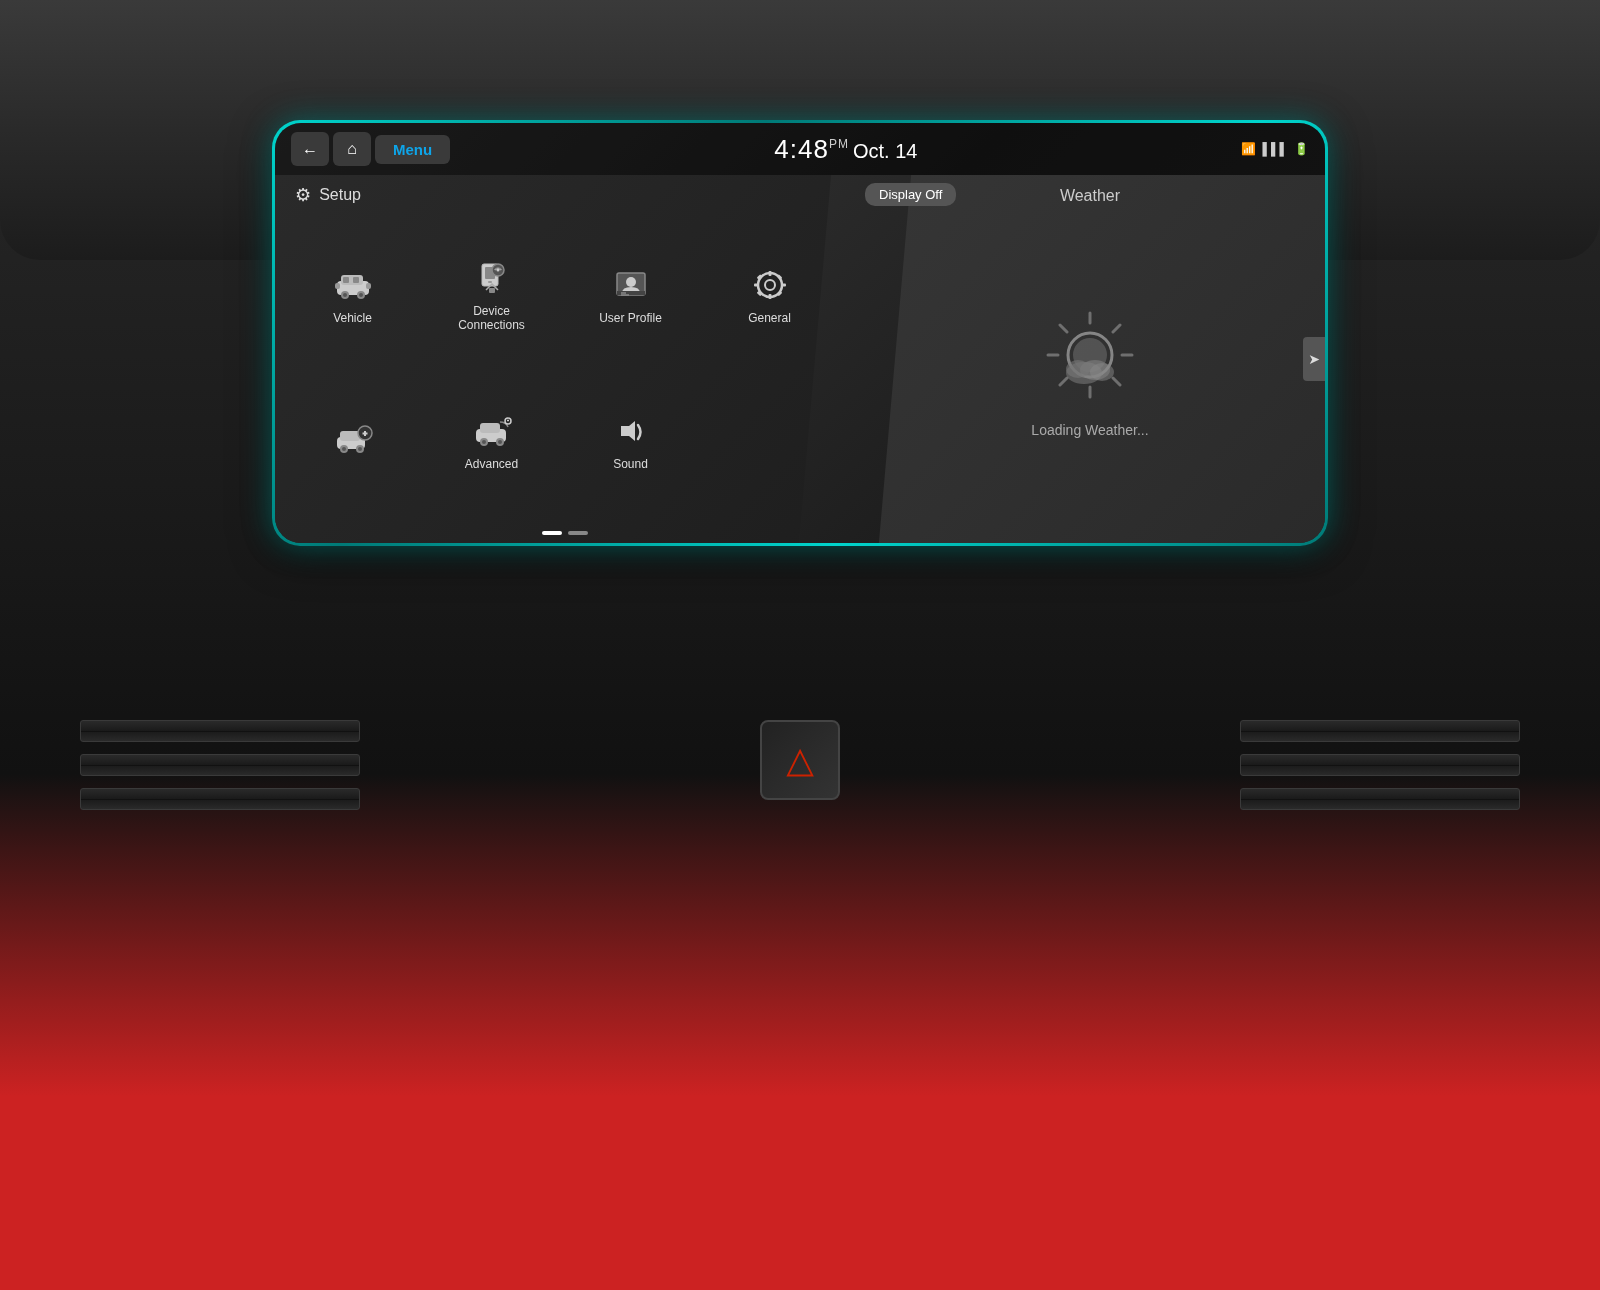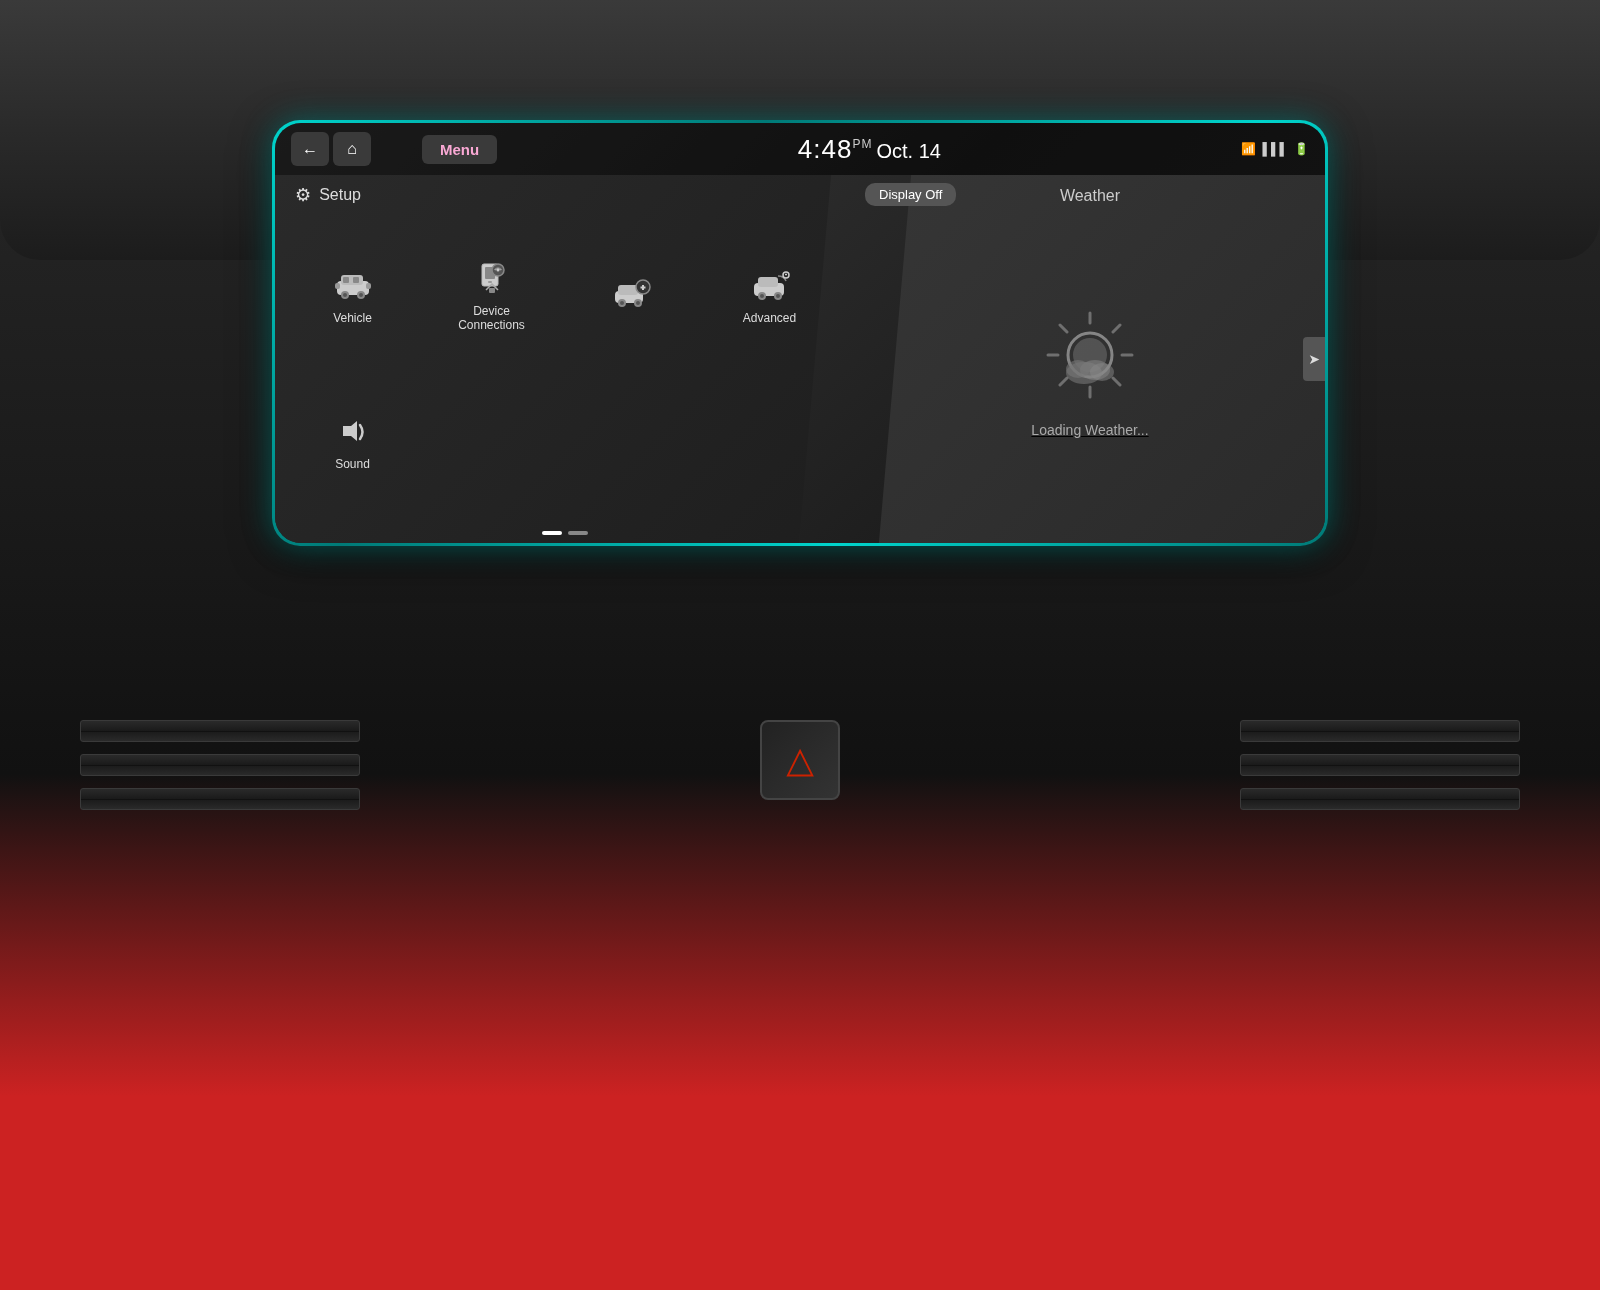--- a/index.html
+++ b/index.html
@@ -90,25 +90,24 @@
       justify-content: center;
       cursor: pointer;
       color: #fff;
       font-size: 16px;
     }
 
     .menu-btn {
       background: #3a3a3a;
       border-radius: 6px;
       padding: 6px 18px;
-      color: #f9a8d4;
+      color: #0ea5e9;
       font-size: 15px;
       font-weight: 600;
       cursor: pointer;
-      margin-left: 47px;
     }
 
     .top-bar-center {
       display: flex;
       align-items: baseline;
       gap: 4px;
     }
 
     .time-display {
       color: #fff;
@@ -255,21 +254,20 @@
     }
 
     .weather-section {
       flex: 1;
       display: flex;
       flex-direction: column;
       align-items: center;
       justify-content: center;
       padding: 16px;
       position: relative;
-      text-decoration: underline;
     }
 
     .weather-title {
       color: #ccc;
       font-size: 16px;
       font-weight: 500;
       position: absolute;
       top: 12px;
       left: 0;
       right: 0;
@@ -465,21 +463,51 @@
                     <path d="M23 10 Q26 7 29 10" stroke="#aaa" stroke-width="1.2" fill="none"></path>
                     <path d="M22 10 Q26 5.5 30 10" stroke="#888" stroke-width="1" fill="none"></path>
                     <circle cx="26" cy="10" r="1.5" fill="#ccc"></circle>
                     <path d="M14 30 L20 24 L26 30" stroke="#aaa" stroke-width="1.5" fill="none"></path>
                     <rect x="17" y="28" width="6" height="5" rx="1" fill="#888"></rect>
                   </svg>
                 </div>
                 <span class="menu-label">Device<br>Connections</span>
               </div>
 
-
+              <div class="menu-item">
+                <div class="icon-box">
+                  <svg viewBox="0 0 40 38" fill="none">
+                    <rect x="6" y="6" width="28" height="22" rx="2" fill="#555" stroke="#888" stroke-width="1.5"></rect>
+                    <circle cx="20" cy="15" r="5" fill="#ccc"></circle>
+                    <path d="M11 26 Q11 20 20 20 Q29 20 29 26" fill="#ccc"></path>
+                    <rect x="6" y="24" width="28" height="4" rx="0" fill="#444"></rect>
+                    <line x1="10" y1="26" x2="15" y2="26" stroke="#888" stroke-width="1.5"></line>
+                    <line x1="10" y1="28" x2="18" y2="28" stroke="#888" stroke-width="1.5"></line>
+                  </svg>
+                </div>
+                <span class="menu-label">User Profile</span>
+              </div>
+
+              <div class="menu-item">
+                <div class="icon-box">
+                  <svg viewBox="0 0 40 38" fill="none">
+                    <circle cx="20" cy="18" r="12" fill="none" stroke="#ccc" stroke-width="2.5"></circle>
+                    <circle cx="20" cy="18" r="5" fill="none" stroke="#ccc" stroke-width="2"></circle>
+                    <rect x="18.5" y="4" width="3" height="5" rx="1" fill="#ccc"></rect>
+                    <rect x="18.5" y="27" width="3" height="5" rx="1" fill="#ccc"></rect>
+                    <rect x="4" y="16.5" width="5" height="3" rx="1" fill="#ccc"></rect>
+                    <rect x="31" y="16.5" width="5" height="3" rx="1" fill="#ccc"></rect>
+                    <rect x="8" y="7.5" width="3" height="5" rx="1" fill="#ccc" transform="rotate(45 9.5 10)"></rect>
+                    <rect x="28" y="7.5" width="3" height="5" rx="1" fill="#ccc" transform="rotate(-45 29.5 10)"></rect>
+                    <rect x="8" y="24" width="3" height="5" rx="1" fill="#ccc" transform="rotate(-45 9.5 26.5)"></rect>
+                    <rect x="28" y="24" width="3" height="5" rx="1" fill="#ccc" transform="rotate(45 29.5 26.5)"></rect>
+                  </svg>
+                </div>
+                <span class="menu-label">General</span>
+              </div>
 
 
               <div class="menu-item">
                 <div class="icon-box">
                   <svg viewBox="0 0 40 38" fill="none">
                     <rect x="4" y="14" width="28" height="12" rx="4" fill="#ccc"></rect>
                     <rect x="7" y="8" width="20" height="10" rx="3" fill="#bbb"></rect>
                     <circle cx="11" cy="26" r="4" fill="#888"></circle>
                     <circle cx="27" cy="26" r="4" fill="#888"></circle>
                     <circle cx="11" cy="26" r="2" fill="#555"></circle>

